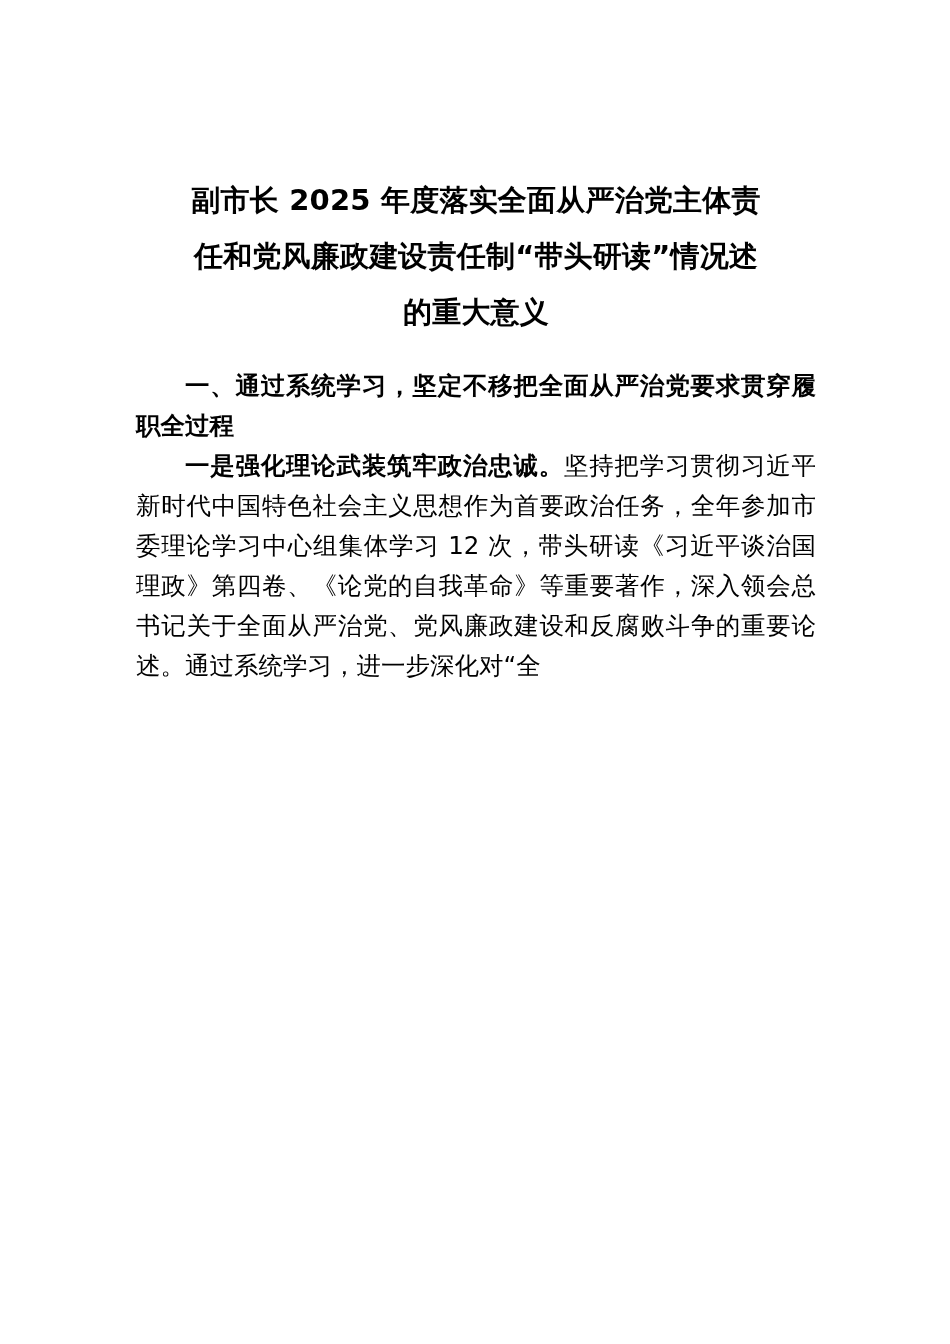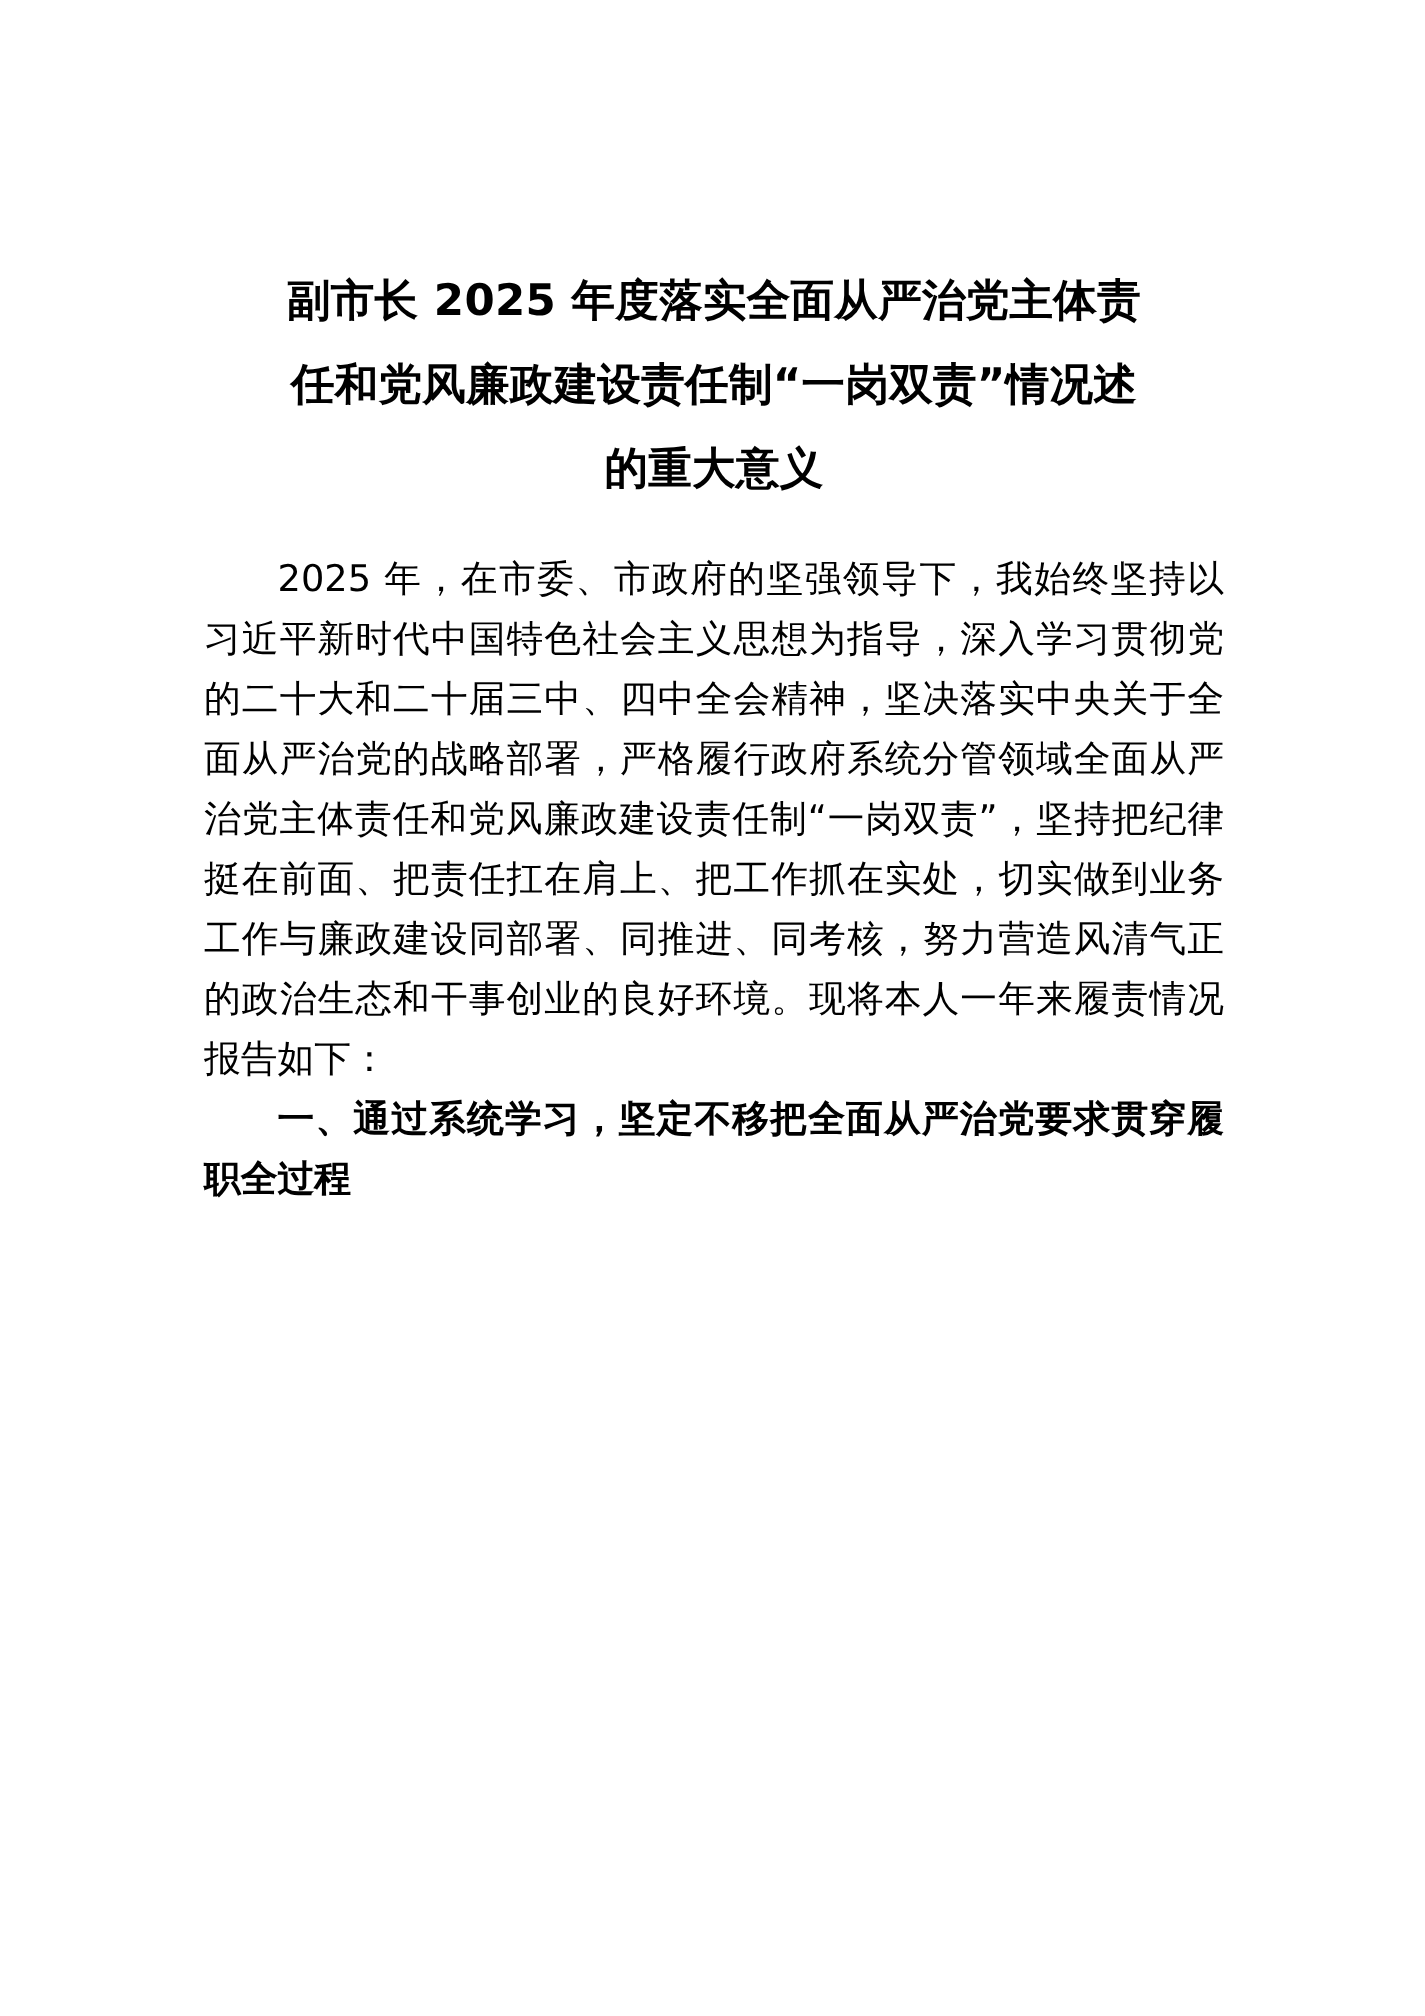--- a/index.html
+++ b/index.html
@@ -76,30 +76,30 @@
 </style>
 </head>
 <body>
 
 <div class="page">
 
   <div class="content">
 
     <h1 class="doc-title">
       <span style="display: block;">副市长 2025 年度落实全面从严治党主体责</span>
-      <span style="display: block;">任和党风廉政建设责任制“一岗双责”情况述</span>
+      <span style="display: block;">任和党风廉政建设责任制“带头研读”情况述</span>
       <span style="display: block;">的重大意义</span>
     </h1>
 
     <div class="body-block">
 
-      <p class="para indent">2025 年，在市委、市政府的坚强领导下，我始终坚持以习近平新时代中国特色社会主义思想为指导，深入学习贯彻党的二十大和二十届三中、四中全会精神，坚决落实中央关于全面从严治党的战略部署，严格履行政府系统分管领域全面从严治党主体责任和党风廉政建设责任制“一岗双责”，坚持把纪律挺在前面、把责任扛在肩上、把工作抓在实处，切实做到业务工作与廉政建设同部署、同推进、同考核，努力营造风清气正的政治生态和干事创业的良好环境。现将本人一年来履责情况报告如下：</p>
 
       <p class="para heading">一、通过系统学习，坚定不移把全面从严治党要求贯穿履职全过程</p>
 
 
+      <p class="para indent"><span class="lead">一是强化理论武装筑牢政治忠诚。</span><span>坚持把学习贯彻习近平新时代中国特色社会主义思想作为首要政治任务，全年参加市委理论学习中心组集体学习 12 次，带头研读《习近平谈治国理政》第四卷、《论党的自我革命》等重要著作，深入领会总书记关于全面从严治党、党风廉政建设和反腐败斗争的重要论述。通过系统学习，进一步深化对“全</span></p>
 
     </div>
   </div>
 
   <div class="page-number">1</div>
 
 </div>
 
 </body></html>

